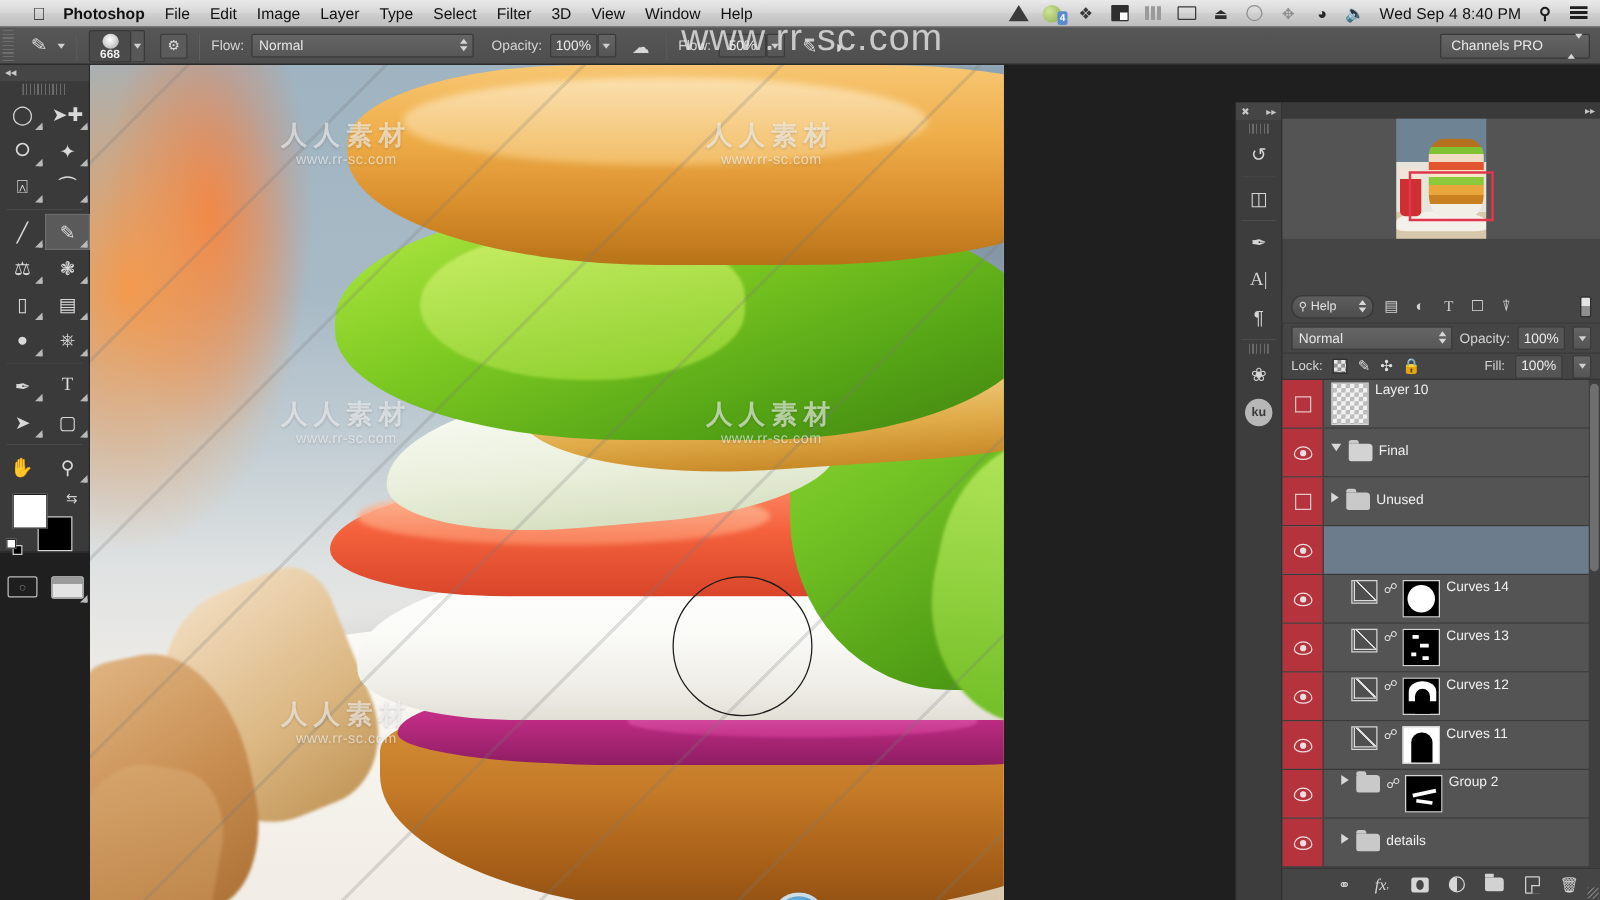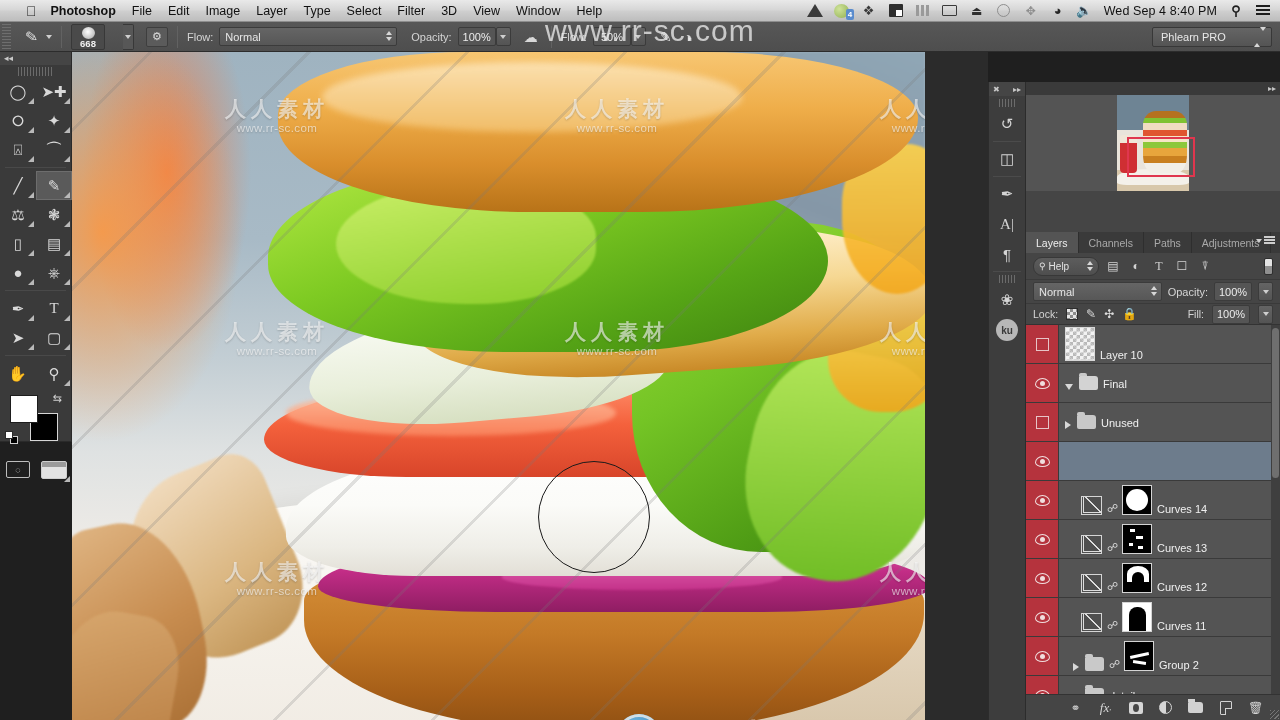--- a/index.html
+++ b/index.html
@@ -102,21 +102,21 @@
   .sw-def i{ position:absolute; width:8px;height:8px; }
   .sw-def .a{ left:0;top:0;background:#fff;border:1px solid #2a2a2a;}
   .sw-def .b{ left:5px;top:5px;background:#000;border:1px solid #cfcfcf;}
   .qm-row{ display:grid; grid-template-columns:36px 36px; margin-top:2px;}
   .qmask{ width:24px;height:17px;border:1px solid #bdbdbd; display:flex;align-items:center;justify-content:center;
      border-radius:2px; color:#ddd; font-size:9px;}
   .scrmode{ width:26px;height:18px; background:linear-gradient(180deg,#9b9b9b 0 5px,#e3e3e3 5px);
     border:1px solid #cfcfcf; border-radius:2px;}
 
   
-  .doc-area{ position:absolute; left:72px; top:52px; width:916px; height:668px;
+  .doc-area{ position:absolute; left:72px; top:52px; width:731px; height:668px;
     background:#2b2b2b; overflow:hidden; z-index:10;}
   .canvas{ position:absolute; left:0; top:0; width:853px; height:668px; overflow:hidden;
     background:#cfd6da;}
   .photo{ position:absolute; inset:0; }
 
   
   .bg-blur{ position:absolute; inset:0;
     background:
      radial-gradient(ellipse 200px 300px at 30px 180px, rgba(255,150,60,.85), rgba(255,150,60,0) 70%),
      radial-gradient(ellipse 120px 260px at 95px 120px, rgba(255,110,40,.75), rgba(255,110,40,0) 70%),
@@ -278,21 +278,21 @@
   .layerlist{ flex:1; overflow:hidden; position:relative; background:#4a4a4a;}
   .lrow{ height:39px; display:flex; align-items:center; border-bottom:1px solid #3a3a3a;
     background:#545454; position:relative;}
   .lrow.sel{ background:#6d7c8c;}
   .eyecol{ width:33px; height:100%; background:#b5333d; display:flex;align-items:center;justify-content:center;
     border-right:1px solid #3a3a3a;}
   .eye{ width:15px;height:11px; border-radius:50%/60% 60% 40% 40%;
     border:1.4px solid #f0dede; display:flex;align-items:center;justify-content:center;}
   .eye i{ width:5px;height:5px; background:#f0dede; border-radius:50%;}
   .eyebox{ width:13px;height:13px;border:1.4px solid #e7c4c7; }
-  .lbody{ flex:1; display:flex; align-items:flex-end; gap:5px; padding-left:6px; min-width:0;}
+  .lbody{ flex:1; display:flex; align-items:flex-start; gap:5px; padding-left:6px; min-width:0;}
   .disc{ width:0;height:0; margin-right:1px;}
   .disc.closed{ border-top:4.5px solid transparent;border-bottom:4.5px solid transparent;border-left:6px solid #d8d8d8;}
   .disc.open{ border-left:4.5px solid transparent;border-right:4.5px solid transparent;border-top:6px solid #d8d8d8;}
   .folder{ width:19px;height:14px; background:#c9c9c9; border-radius:1px 3px 2px 2px; position:relative;}
   .folder:before{content:"";position:absolute;left:0;top:-3px;width:8px;height:3px;background:#c9c9c9;border-radius:2px 2px 0 0;}
   .folder.open{ background:#d3d3d3; transform:skewX(-0deg);}
   .thumb{ width:30px;height:34px; border:1px solid #d8d8d8; background:
       linear-gradient(45deg,#b9b9b9 25%,transparent 25% 75%,#b9b9b9 75%),
       linear-gradient(45deg,#b9b9b9 25%,#f2f2f2 25% 75%,#b9b9b9 75%);
       background-size:7px 7px; background-position:0 0,3.5px 3.5px;}
@@ -376,21 +376,21 @@
     </div>
   </div>
 
   <div class="optbar">
     <div class="grip"></div>
     <div class="tool-cur">
       <span class="brush-glyph">✎</span>
       <span class="tri"></span>
     </div>
     <div class="vsep"></div>
-    <div style="display:flex;align-items:flex-end;gap:18px;">
+    <div style="display:flex;align-items:flex-end;">
       <div class="brush-box">
         <span class="brush-dot"></span>
         <span class="brush-num">668</span>
       </div>
       <div class="brush-arrow">
           <span class="tri"></span>
         </div>
     </div>
     <div style="width:12px"></div>
     <div class="panel-ico">⚙</div>
@@ -415,21 +415,21 @@
     <span class="lbl">Flow:</span>
     <div class="num-field">50%</div>
     <div class="mini-btn">
         <span class="tri"></span>
       </div>
     <div style="width:9px"></div>
     <div class="airb">✎</div>
     <div class="airb">◑</div>
 
     <div class="ws-select">
-      <span>Phlearn PRO</span>
+      <span>Channels PRO</span>
       <span class="stepper" style="position:absolute;right:5px;top:3px;"><i class="st-up"></i><i class="st-dn"></i></span>
     </div>
   </div>
 
   <div class="toolbar">
     <div class="tb-head">
       <span class="tb-collapse">◂◂</span>
     </div>
     <div class="tb-grip"></div>
 
@@ -589,30 +589,20 @@
       <div class="nav-thumb">
         <div class="nt-plate"></div>
         <div class="nt-burger"></div>
         <div class="nt-drink"></div>
       </div>
       <div class="nav-rect" style="left:101px;top:42px;width:68px;height:40px;"></div>
     </div>
   </div>
 
   <div class="layerspanel">
-    <div class="tabrow">
-      <div class="ptab active">Layers</div>
-      <div class="ptab">Channels</div>
-      <div class="ptab">Paths</div>
-      <div class="ptab">Adjustments</div>
-      <div class="pmenu">
-        <span class="tri"></span>
-          <span class="lines"></span>
-      </div>
-    </div>
 
     <div class="filterrow">
       <div class="kindsel">
         <span class="kind-ico">⚲</span>
         <span>Help</span>
         <span class="kind-step">
             <i class="st-up"></i>
             <i class="st-dn"></i>
           </span>
       </div>

